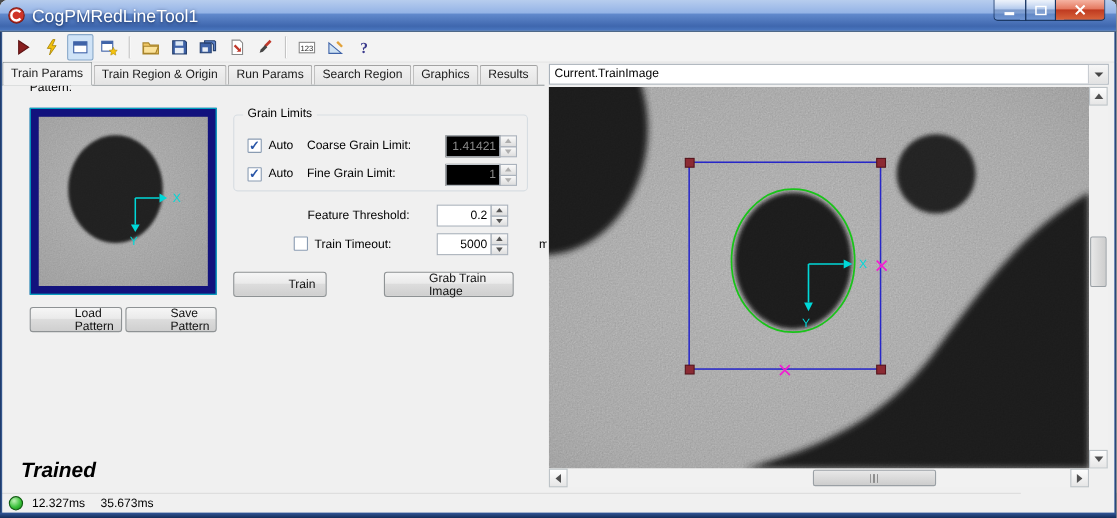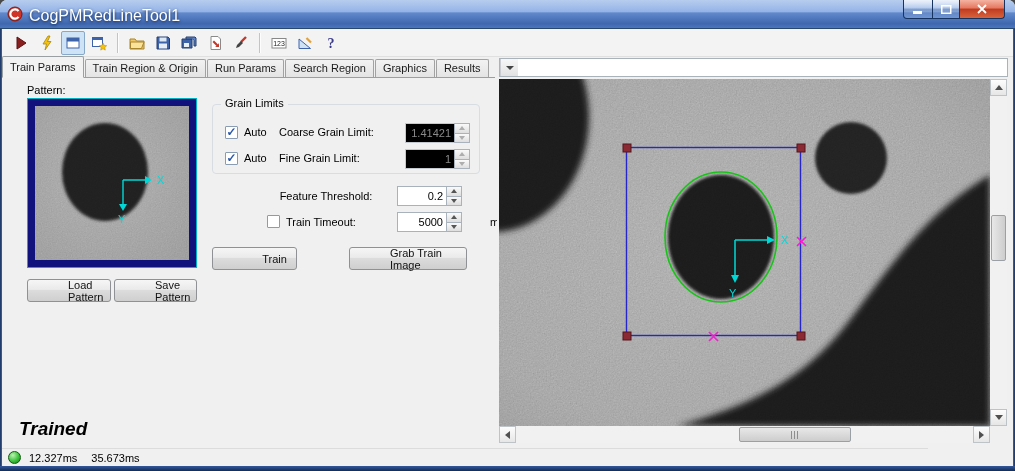--- a/index.html
+++ b/index.html
@@ -228,21 +228,21 @@
 
     <div class="abs tabs">
       <div class="tab active">Train Params</div>
       <div class="tab">Train Region &amp; Origin</div>
       <div class="tab">Run Params</div>
       <div class="tab">Search Region</div>
       <div class="tab">Graphics</div>
       <div class="tab">Results</div>
     </div>
 
-    <span class="abs lbl" style="left:27px;top:27px">Pattern:</span>
+    <span class="abs lbl" style="left:27px;top:17px">Pattern:</span>
 
     <div class="abs pattern-box">
       <svg width="154" height="154" viewBox="0 0 154 154">
         <defs>
           <radialGradient id="pbg" cx="45%" cy="45%" r="80%">
             <stop offset="0%" stop-color="#c6c6c6"></stop>
               <stop offset="100%" stop-color="#b2b2b2"></stop>
           </radialGradient>
           <filter id="psoft" x="-20%" y="-20%" width="140%" height="140%">
               <feGaussianBlur stdDeviation="1.6"></feGaussianBlur>
@@ -347,20 +347,21 @@
 
     <div class="abs btn" style="left:212px;top:190px;width:85px;height:23px">Train</div>
     <div class="abs btn" style="left:349px;top:190px;width:118px;height:23px">Grab Train Image</div>
 
     <div class="abs trained">Trained</div>
   </div>
 
   <div class="abs right-pane">
 
     <div class="abs combo">
+      <span class="combo-text">Current.TrainImage</span>
       <span class="combo-arrow">
         <span class="tri-combo"></span>
       </span>
     </div>
 
     <svg class="abs display-svg" width="491" height="347" viewBox="0 0 491 347">
       <defs>
         <radialGradient id="ibg" cx="45%" cy="48%" r="80%">
           <stop offset="0%" stop-color="#cecece"></stop>
             <stop offset="70%" stop-color="#c4c4c4"></stop>

